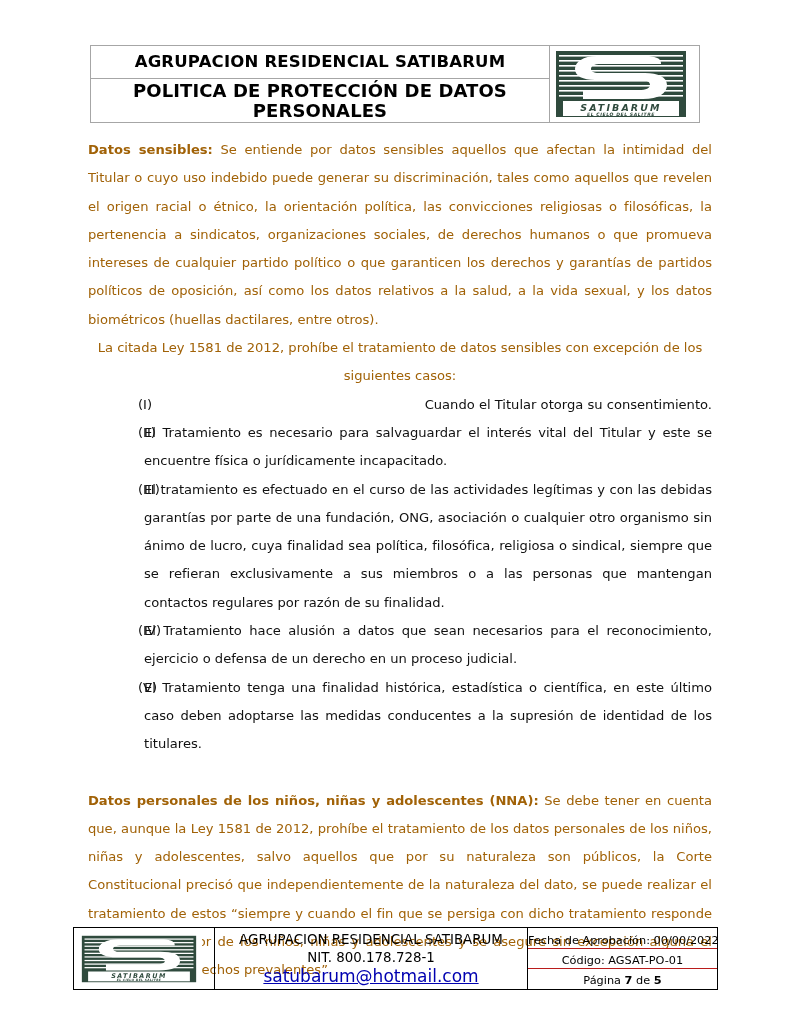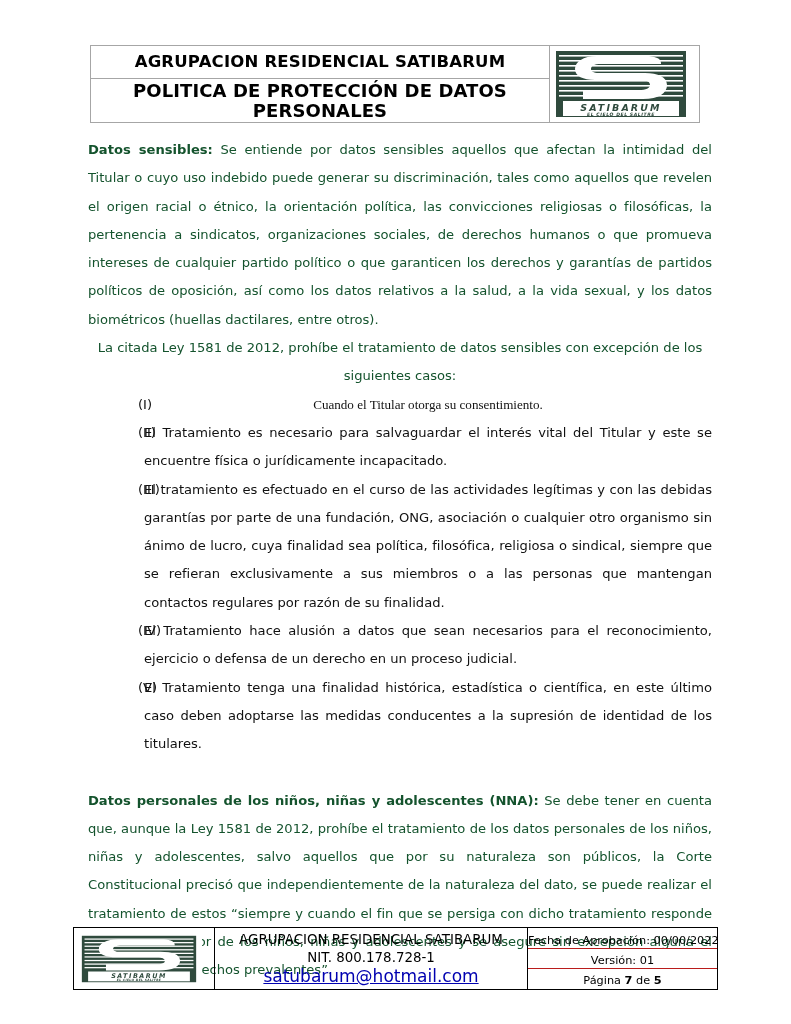--- a/index.html
+++ b/index.html
@@ -94,21 +94,21 @@
     left: 88px;
     top: 136px;
     width: 624px;
   }
   p.para {
     margin: 0 0 0 0;
     font-family: "DejaVu Sans", sans-serif;
     font-size: 13.1px;
     line-height: 28.3px;
     text-align: justify;
-    color: #14532d;
+    color: #a16207;
     hyphens: none;
   }
   p.para.nojust { text-align: center; }
   .b { font-weight: bold; }
 
   
   .roman-list {
     margin: 0;
     padding: 0;
     list-style: none;
@@ -130,21 +130,21 @@
     white-space: nowrap;
   }
   .roman-text {
     flex: 1 1 auto;
     font-family: "DejaVu Sans", sans-serif;
     font-size: 13.1px;
     line-height: 28.3px;
     text-align: justify;
     color: #111111;
   }
-  .roman-text.nojust { text-align: center; font-family: Liberation Serif, serif; }
+  .roman-text.nojust { text-align: right; }
 
   .spacer-line { height: 28px; }
 
   
   .footer-table {
     position: absolute;
     left: 73px;
     top: 927px;
     width: 645px;
     border-collapse: collapse;
@@ -318,21 +318,21 @@
       <td class="ft-side-cell">
         <table class="ft-sub-table">
           <tbody>
                 <tr>
             <td>
               <span class="ft-meta">Fecha de Aprobación: 00/00/2022</span>
             </td>
           </tr>
           <tr>
             <td>
-              <span class="ft-meta">Versión: 01</span>
+              <span class="ft-meta">Código: AGSAT-PO-01</span>
             </td>
           </tr>
           <tr>
             <td>
               <span class="ft-meta"><span>Página</span>&nbsp;<span class="b">7</span>&nbsp;<span>de</span>&nbsp;<span class="b">5</span></span>
             </td>
           </tr>
         </tbody>
             </table>
       </td>

